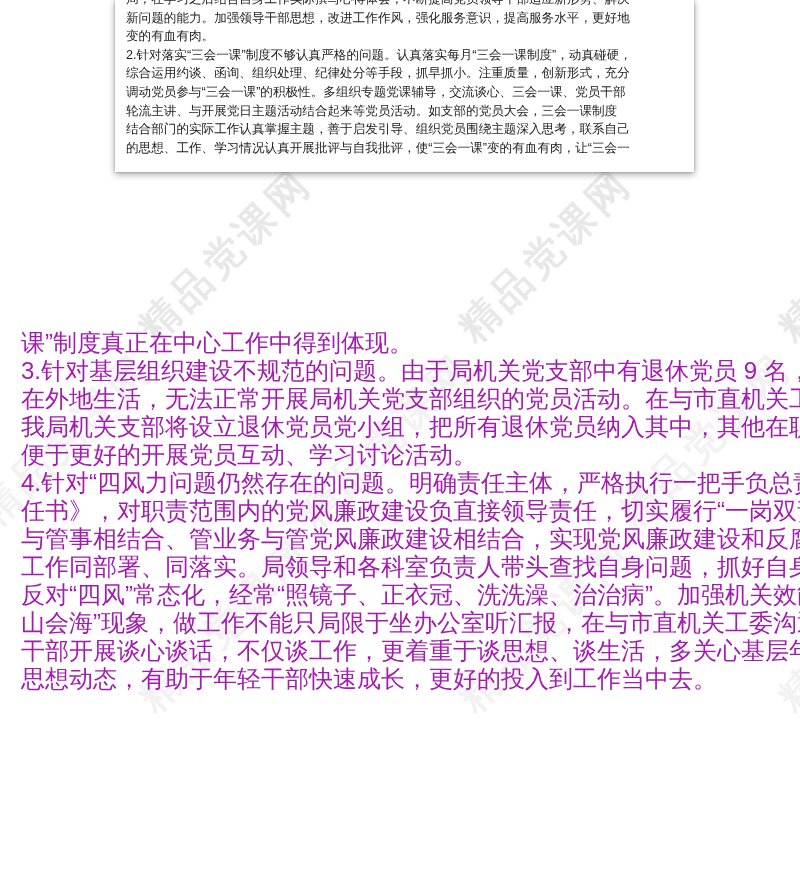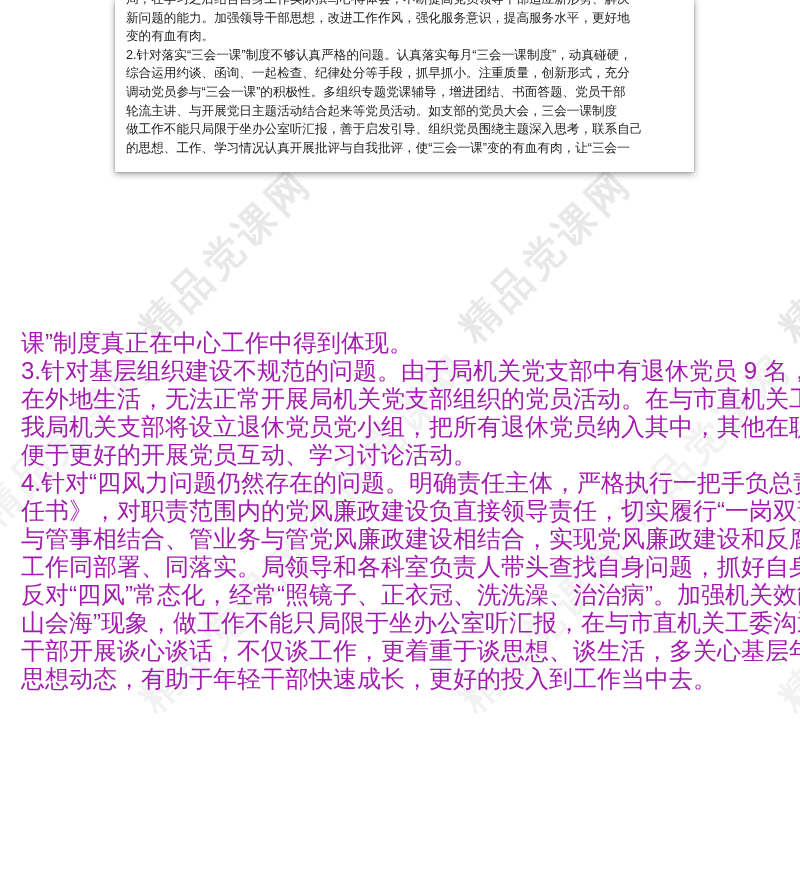--- a/index.html
+++ b/index.html
@@ -96,27 +96,27 @@
 
         <div class="tline">局，在学习之后结合自身工作实际撰写心得体会，不断提高党员领导干部适应新形势、解决</div>
 
         <div class="tline">新问题的能力。加强领导干部思想，改进工作作风，强化服务意识，提高服务水平，更好地</div>
 
         <div class="tline">变的有血有肉。</div>
 
         <div class="tline">2.针对落实“三会一课”制度不够认真严格的问题。认真落实每月“三会一课制度”，动真碰硬，</div>
 
 
-        <div class="tline">综合运用约谈、函询、一起检查、纪律处分等手段，抓早抓小。注重质量，创新形式，充分</div>
+        <div class="tline">综合运用约谈、函询、组织处理、纪律处分等手段，抓早抓小。注重质量，创新形式，充分</div>
 
-        <div class="tline">调动党员参与“三会一课”的积极性。多组织专题党课辅导，增进团结、书面答题、党员干部</div>
+        <div class="tline">调动党员参与“三会一课”的积极性。多组织专题党课辅导，交流谈心、三会一课、党员干部</div>
 
         <div class="tline">轮流主讲、与开展党日主题活动结合起来等党员活动。如支部的党员大会，三会一课制度</div>
 
-        <div class="tline">做工作不能只局限于坐办公室听汇报，善于启发引导、组织党员围绕主题深入思考，联系自己</div>
+        <div class="tline">结合部门的实际工作认真掌握主题，善于启发引导、组织党员围绕主题深入思考，联系自己</div>
 
         <div class="tline">的思想、工作、学习情况认真开展批评与自我批评，使“三会一课”变的有血有肉，让“三会一</div>
       </div>
   </div>
 
   <div class="body-text">
 
       <div class="bline">课”制度真正在中心工作中得到体现。</div>
 
       <div class="bline">3.针对基层组织建设不规范的问题。由于局机关党支部中有退休党员 9 名，而大多退休党员</div>

